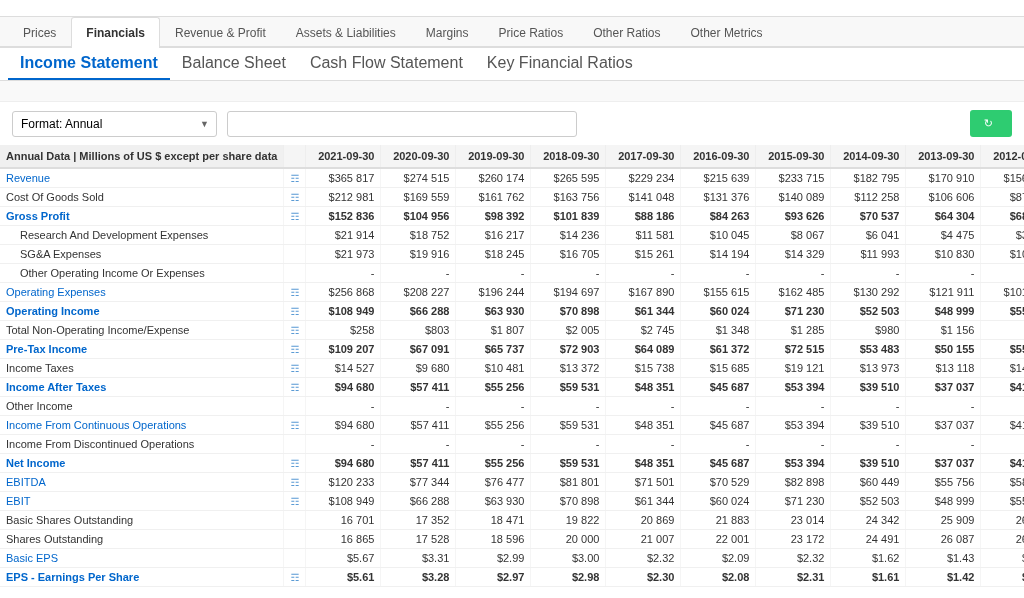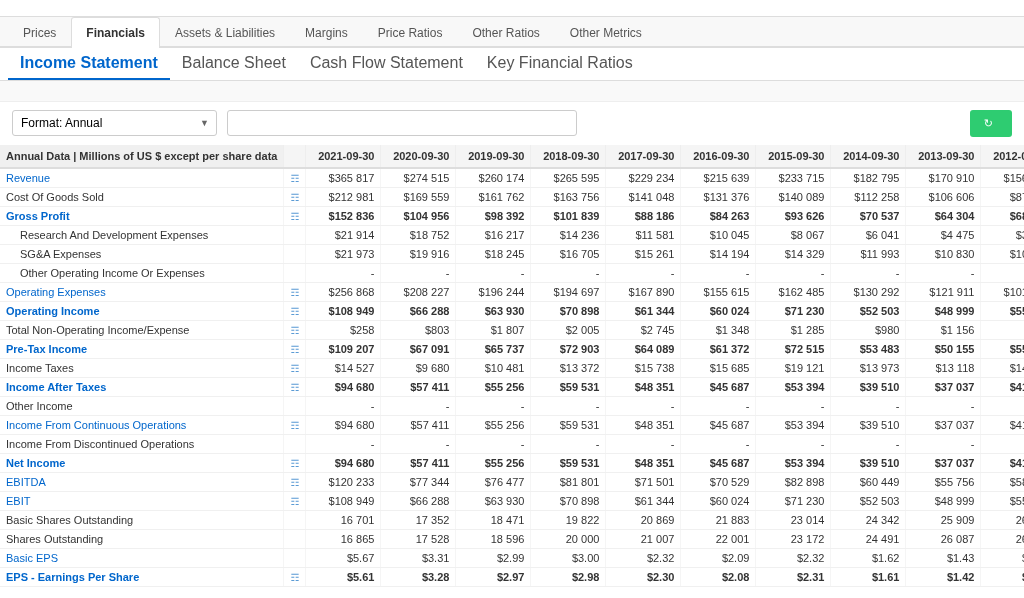--- a/index.html
+++ b/index.html
@@ -13,21 +13,21 @@
     
     .nav-tabs-second { display: flex; border-bottom: 1px solid #ddd; padding: 0 8px; background: #fff; }
     .nav-tab-second { padding: 6px 12px; cursor: pointer; font-size: 16px; color: #555; }
     .nav-tab-second.active { color: #0066cc; border-bottom: 2px solid #0066cc; font-weight: bold; }
     
     
     .info-bar { background: #f9f9f9; border-bottom: 1px solid #eee; padding: 10px; text-align: center; font-size: 12px; color: #555; }
     .info-bar a { color: #0066cc; text-decoration: none; }
     
     
-    .controls { display: flex; align-items: flex-start; padding: 8px 12px; gap: 10px; }
+    .controls { display: flex; align-items: center; padding: 8px 12px; gap: 10px; }
     .search-box { border: 1px solid #ccc; padding: 5px 10px; font-size: 12px; width: 350px; border-radius: 3px; color: #999; }
     .view-btn { margin-left: auto; background: #2ecc71; color: #fff; border: none; padding: 7px 14px; font-size: 12px; border-radius: 3px; cursor: pointer; display: flex; align-items: center; gap: 5px; }
     
     
     .table-container { overflow-x: auto; padding: 0 0 8px 0; }
     table { width: 100%; border-collapse: collapse; font-size: 11px; }
     th { background: #f5f5f5; border-bottom: 2px solid #ddd; border-right: 1px solid #eee; padding: 5px 6px; text-align: right; font-weight: bold; white-space: nowrap; color: #333; position: sticky; top: 0; }
     th:first-child { text-align: left; min-width: 200px; background: #f0f0f0; }
     td { border-bottom: 1px solid #f0f0f0; border-right: 1px solid #f5f5f5; padding: 3px 6px; text-align: right; white-space: nowrap; }
     td:first-child { text-align: left; font-weight: normal; }
@@ -42,20 +42,21 @@
 
 <div>
   <div style="padding: 8px 10px; border-bottom: 1px solid #ddd;">
     <h1 style="font-size: 18px; font-weight: bold; color: #1a1a1a;"></h1>
   </div>
 </div>
 
 <div class="nav-tabs-top" id="top-nav-container">
     <div class="nav-tab-top">Prices</div>
     <div class="nav-tab-top active">Financials</div>
+    <div class="nav-tab-top">Revenue &amp; Profit</div>
     <div class="nav-tab-top">Assets &amp; Liabilities</div>
     <div class="nav-tab-top">Margins</div>
     <div class="nav-tab-top">Price Ratios</div>
     <div class="nav-tab-top">Other Ratios</div>
     <div class="nav-tab-top">Other Metrics</div>
   </div>
 
 <div class="nav-tabs-second" id="second-nav-container">
     <div class="nav-tab-second active">Income Statement</div>
     <div class="nav-tab-second">Balance Sheet</div>

